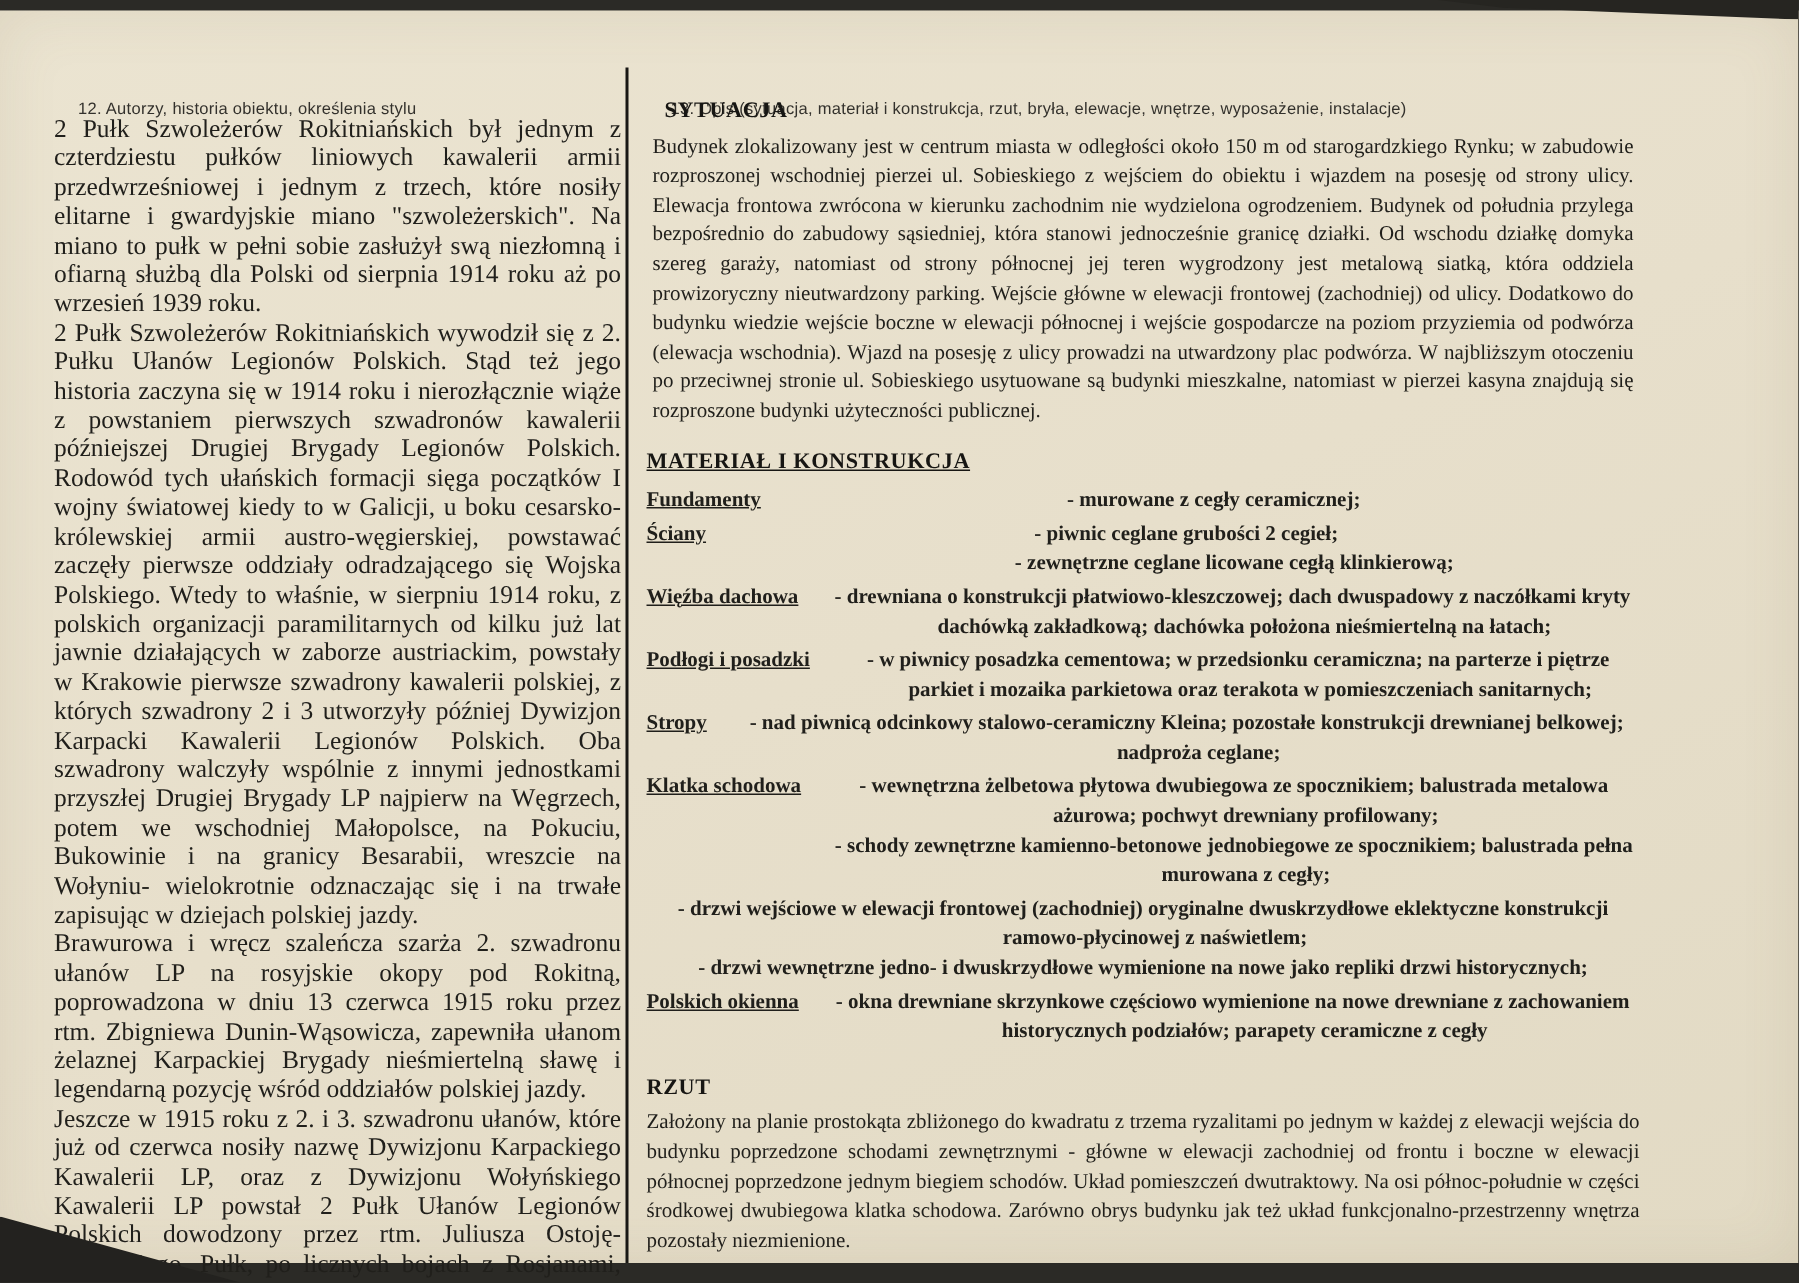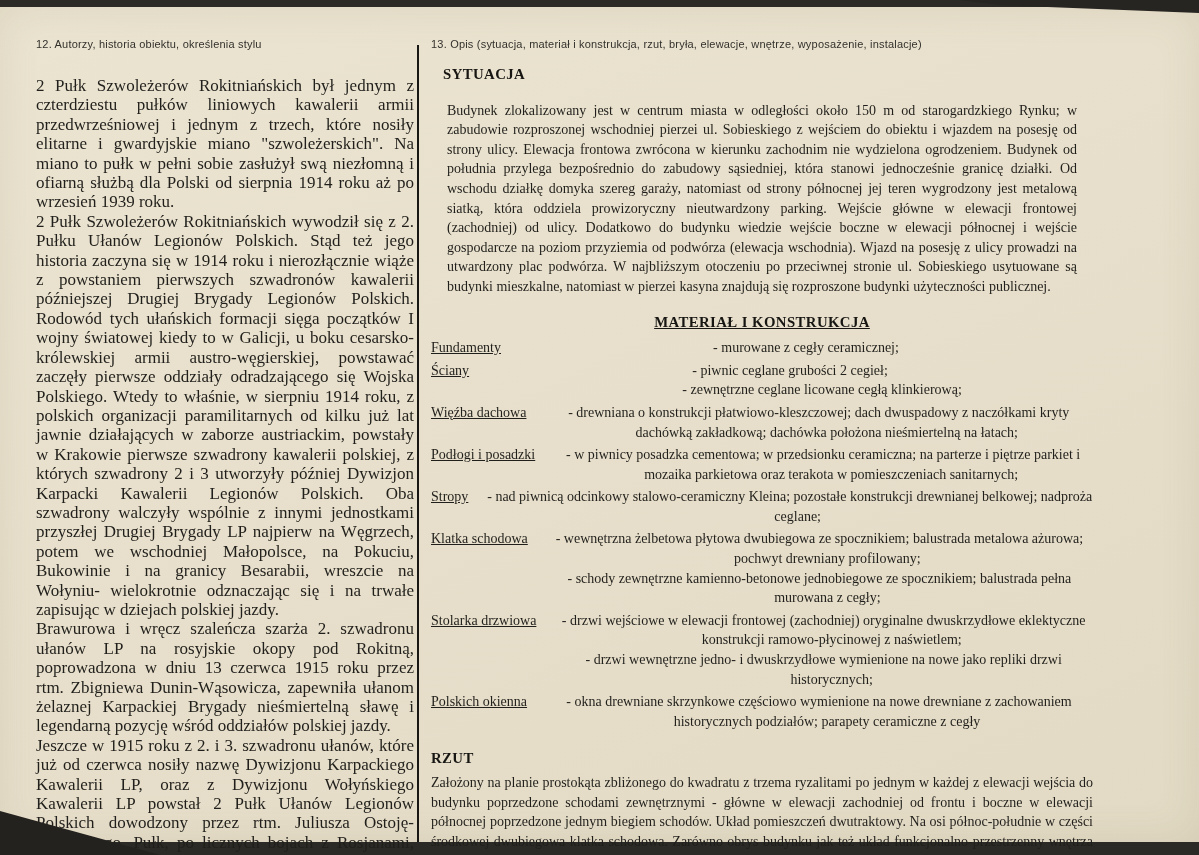--- a/index.html
+++ b/index.html
@@ -29,26 +29,27 @@
     clip-path: polygon(0 0, 100% 100%, 0 100%);
   }
   .divider {
     position: absolute;
     left: 417px; top: 38px; bottom: 0;
     width: 1.5px;
     background: #181714;
   }
   .col-header {
     position: absolute;
-    top: 31px;
+    top: 60px;
     font-family: "Liberation Sans", sans-serif;
     font-size: 11px;
     letter-spacing: 0.2px;
     color: #33312c;
     white-space: nowrap;
+    margin-left: 16px;
   }
   .header-left { left: 36px; }
   .header-right { left: 431px; }
 
   .col-left {
     position: absolute;
     left: 36px; top: 69px;
     width: 378px;
     font-size: 17px;
     line-height: 19.4px;
@@ -68,26 +69,25 @@
   .col-right h3 {
     font-size: 14.8px;
     font-weight: bold;
     letter-spacing: 0.4px;
     color: #171613;
     margin: 0 0 3px 12px;
   }
   h3.material-title {
     text-decoration: underline;
     margin: 14px 0 6px 0;
-    text-align: center;
   }
   h3.rzut-title { margin: 18px 0 4px 0; }
-  .sit-par { margin: 16px; text-align: justify; }
+  .sit-par { margin: 4px; text-align: justify; }
   .mat-list { margin: 0; }
-  .mat-item { display: flex; gap: 18px; margin-bottom: 3px; }
+  .mat-item { display: flex; gap: 18px; margin-bottom: 3px; font-weight: bold; }
   .term {
     text-decoration: underline;
     white-space: nowrap;
     flex: 0 0 auto;
   }
   .entries { flex: 1 1 auto; }
   .entry { padding-left: 16px; text-indent: -16px; text-align: center; }
   .entry-shift { margin-left: 64px; }
   .rzut-par { margin: 0; text-align: justify; }
 </style>
@@ -155,21 +155,20 @@
 
       <div class="mat-item">
         <span class="term">Klatka schodowa</span>
         <div class="entries">
           <div class="entry">- wewnętrzna żelbetowa płytowa dwubiegowa ze spocznikiem; balustrada metalowa ażurowa; pochwyt drewniany profilowany;</div>
           <div class="entry">- schody zewnętrzne kamienno-betonowe jednobiegowe ze spocznikiem; balustrada pełna murowana z cegły;</div>
         </div>
       </div>
 
       <div class="mat-item">
-        <span class="term">Stolarka drzwiowa</span>
         <div class="entries">
           <div class="entry">- drzwi wejściowe w elewacji frontowej (zachodniej) oryginalne dwuskrzydłowe eklektyczne konstrukcji ramowo-płycinowej z naświetlem;</div>
           <div class="entry">- drzwi wewnętrzne jedno- i dwuskrzydłowe wymienione na nowe jako repliki drzwi historycznych;</div>
         </div>
       </div>
 
       <div class="mat-item">
         <span class="term">Polskich okienna</span>
         <div class="entries">
           <div class="entry">- okna drewniane skrzynkowe częściowo wymienione na nowe drewniane z zachowaniem historycznych podziałów; parapety ceramiczne z cegły</div>

